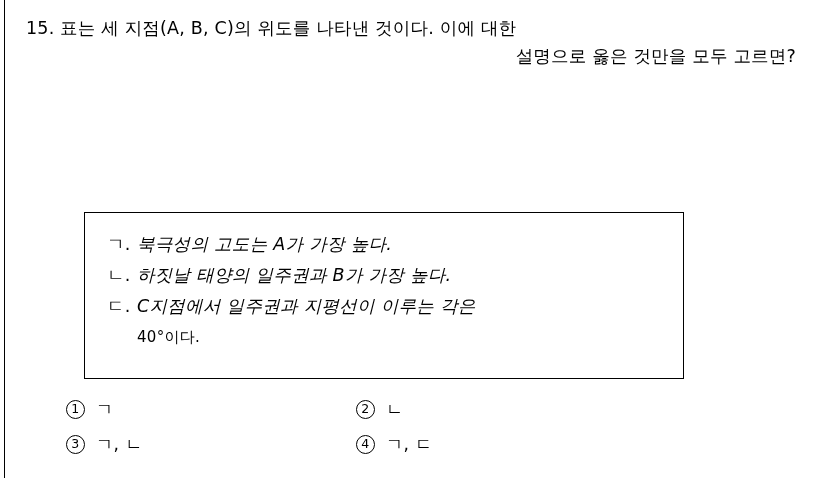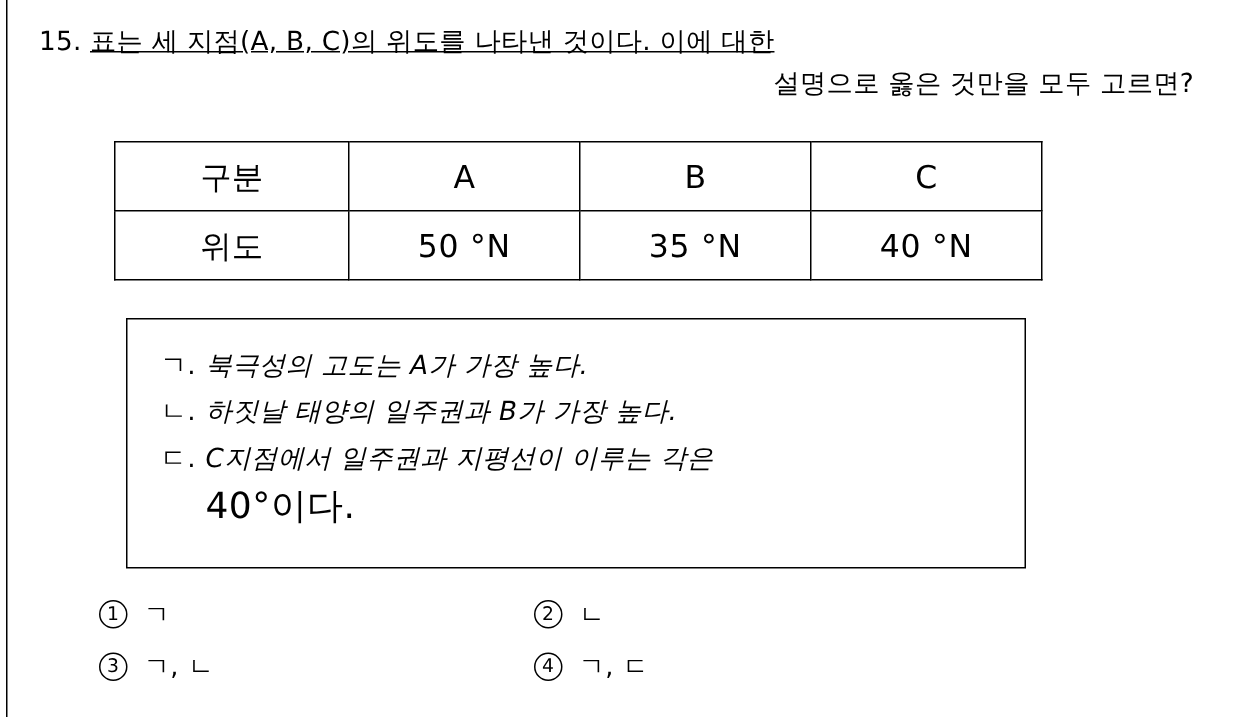--- a/index.html
+++ b/index.html
@@ -43,21 +43,20 @@
     line-height: 28px;
     letter-spacing: 0.2px;
   }
   .q-number {
     width: 34px;
     flex: 0 0 34px;
     font-size: 17.5px;
   }
   .q-text {
     flex: 1 1 auto;
-    text-decoration: underline;
   }
   .q-line2 {
     margin-left: 34px;
     font-size: 17.5px;
     line-height: 28px;
     letter-spacing: 0.2px;
     text-align: right;
   }
 
   
@@ -108,21 +107,21 @@
   .stmt-mark {
     flex: 0 0 30px;
     width: 30px;
   }
   .stmt-text {
     flex: 1 1 auto;
     font-style: italic;
   }
   .stmt-cont {
     margin-left: 30px;
-    font-size: 24px;
+    font-size: 15px;
     line-height: 31px;
     letter-spacing: 0.3px;
   }
 
   
   .choices {
     position: absolute;
     left: 66px;
     top: 398px;
     width: 700px;
@@ -160,38 +159,20 @@
   <div class="left-rule"></div>
 
   <div class="question">
     <div class="q-line">
       <span class="q-number">15.</span>
       <span class="q-text">표는 세 지점(A, B, C)의 위도를 나타낸 것이다. 이에 대한</span>
     </div>
     <div class="q-line2">설명으로 옳은 것만을 모두 고르면?</div>
   </div>
 
-  <div class="table-wrap">
-    <table class="lat-table">
-      <tbody>
-        <tr>
-          <td class="c0">구분</td>
-          <td class="c1">A</td>
-          <td class="c2">B</td>
-          <td class="c3">C</td>
-        </tr>
-        <tr>
-          <td class="c0">위도</td>
-          <td class="c1"><span class="deg-val">50 °N</span></td>
-          <td class="c2"><span class="deg-val">35 °N</span></td>
-          <td class="c3"><span class="deg-val">40 °N</span></td>
-        </tr>
-      </tbody>
-    </table>
-  </div>
 
   <div class="stmt-box">
     <div class="stmt">
       <span class="stmt-mark">ㄱ.</span>
       <span class="stmt-text">북극성의 고도는 A가 가장 높다.</span>
     </div>
     <div class="stmt">
       <span class="stmt-mark">ㄴ.</span>
       <span class="stmt-text">하짓날 태양의 일주권과 B가 가장 높다.</span>
     </div>

